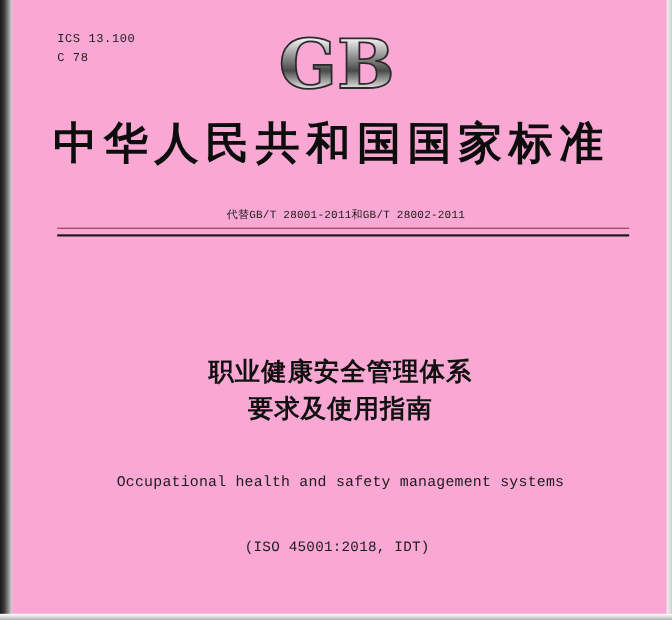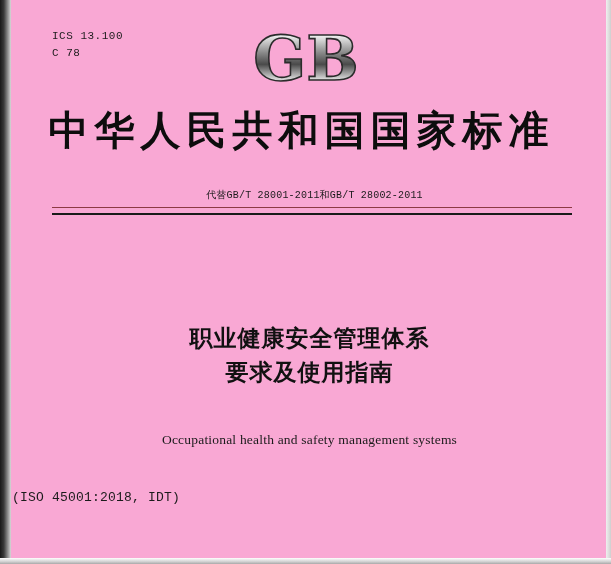--- a/index.html
+++ b/index.html
@@ -143,40 +143,40 @@
     padding-left: 8px;
     box-sizing: border-box;
   }
 
   .doc-title-en {
     position: absolute;
     left: 0;
     top: 428px;
     width: 611px;
     text-align: center;
-    font-family: Liberation Serif, serif;
+    font-family: Liberation Mono, monospace;
     font-size: 13.5px;
     color: #1b1b1b;
     line-height: 23px;
     letter-spacing: 0.2px;
     padding-left: 8px;
     box-sizing: border-box;
   }
 
   .doc-idt {
     position: absolute;
     left: 0;
     top: 490px;
     width: 611px;
-    text-align: left;
+    text-align: center;
     font-family: "Liberation Mono", monospace;
     font-size: 13px;
     color: #1b1b1b;
     letter-spacing: 0.2px;
-    padding-left: 12px;
+    padding-left: 2px;
     box-sizing: border-box;
   }
 </style>
 </head>
 <body>
 
 <div class="page">
 
   <div class="scan-edge-left"></div>
   <div class="scan-edge-right"></div>

